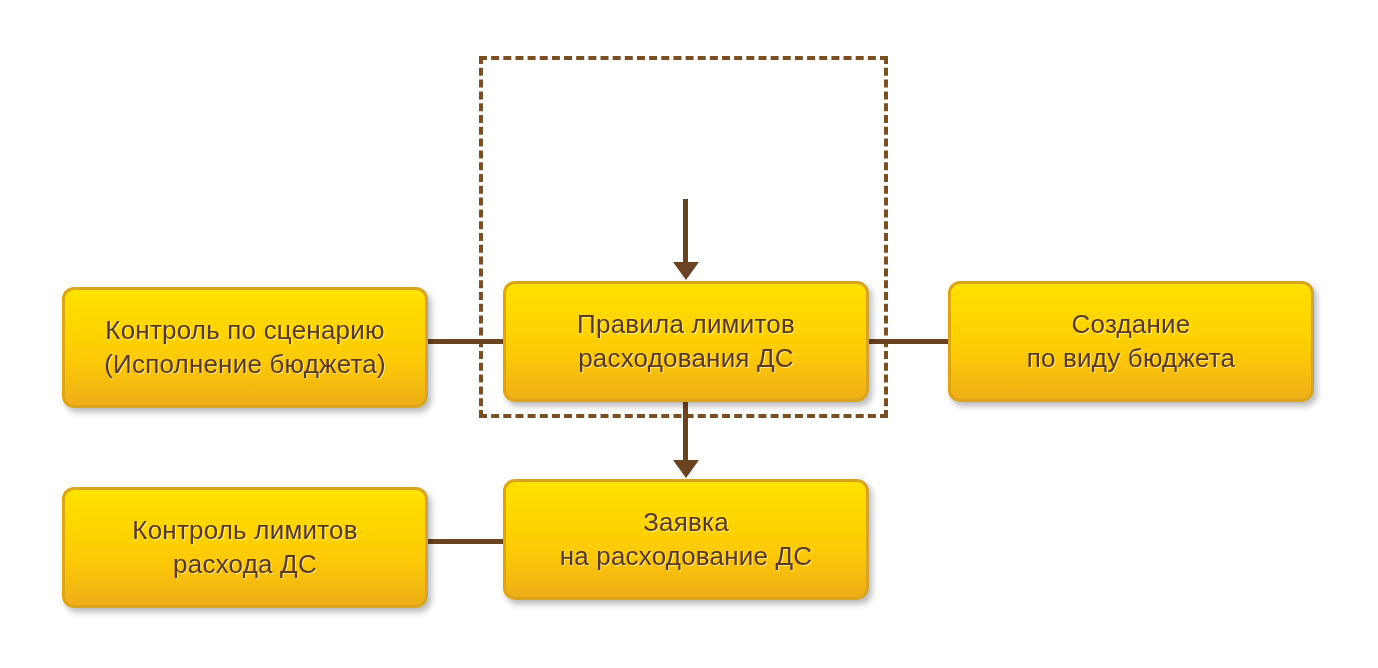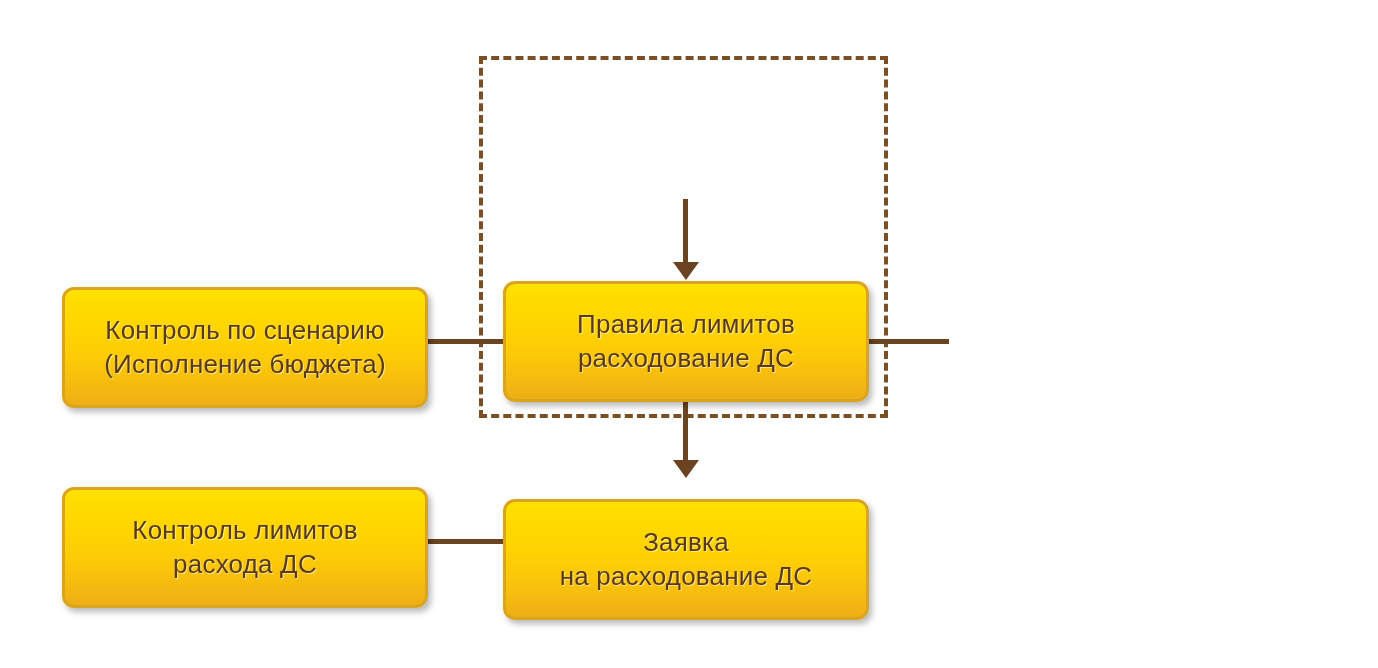--- a/index.html
+++ b/index.html
@@ -83,21 +83,21 @@
     white-space: pre-line;
     display: block;
   }
 
   
   #node-models          { left: 503px; top: 78px;  width: 366px; height: 121px; }
   #node-rules           { left: 503px; top: 281px; width: 366px; height: 121px; }
   #node-scenario        { left: 62px;  top: 281px; width: 366px; height: 121px; margin-top: 6px; }
   #node-create          { left: 948px; top: 281px; width: 366px; height: 121px; }
   #node-limit-control   { left: 62px;  top: 479px; width: 366px; height: 121px; margin-top: 8px; }
-  #node-request         { left: 503px; top: 479px; width: 366px; height: 121px; margin-top: 20px; }
+  #node-request         { left: 503px; top: 479px; width: 366px; height: 121px; }
 
   
   #conn-models-rules-line   { left: 683px; top: 199px; height: 66px; }
   #conn-models-rules-arrow  { left: 673px; top: 262px; }
 
   #conn-rules-request-line  { left: 683px; top: 402px; height: 61px; }
   #conn-rules-request-arrow { left: 673px; top: 460px; }
 
   #conn-scenario-rules      { left: 428px; top: 339px; width: 76px; }
   #conn-rules-create        { left: 868px; top: 339px; width: 81px; }
@@ -118,28 +118,32 @@
 
   <div class="connector h-line" id="conn-scenario-rules"></div>
 
   <div class="connector h-line" id="conn-rules-create"></div>
 
   <div class="connector h-line" id="conn-limit-request"></div>
 
 
   <div class="node" id="node-rules">
     <span class="label">Правила лимитов
-расходование ДС</span>
+расходования ДС</span>
   </div>
 
   <div class="node" id="node-scenario">
     <span class="label">Контроль по сценарию
 (Исполнение бюджета)</span>
   </div>
 
+  <div class="node" id="node-create">
+    <span class="label">Создание
+по виду бюджета</span>
+  </div>
 
   <div class="node" id="node-limit-control">
     <span class="label">Контроль лимитов
 расхода ДС</span>
   </div>
 
   <div class="node" id="node-request">
     <span class="label">Заявка
 на расходование ДС</span>
   </div>

